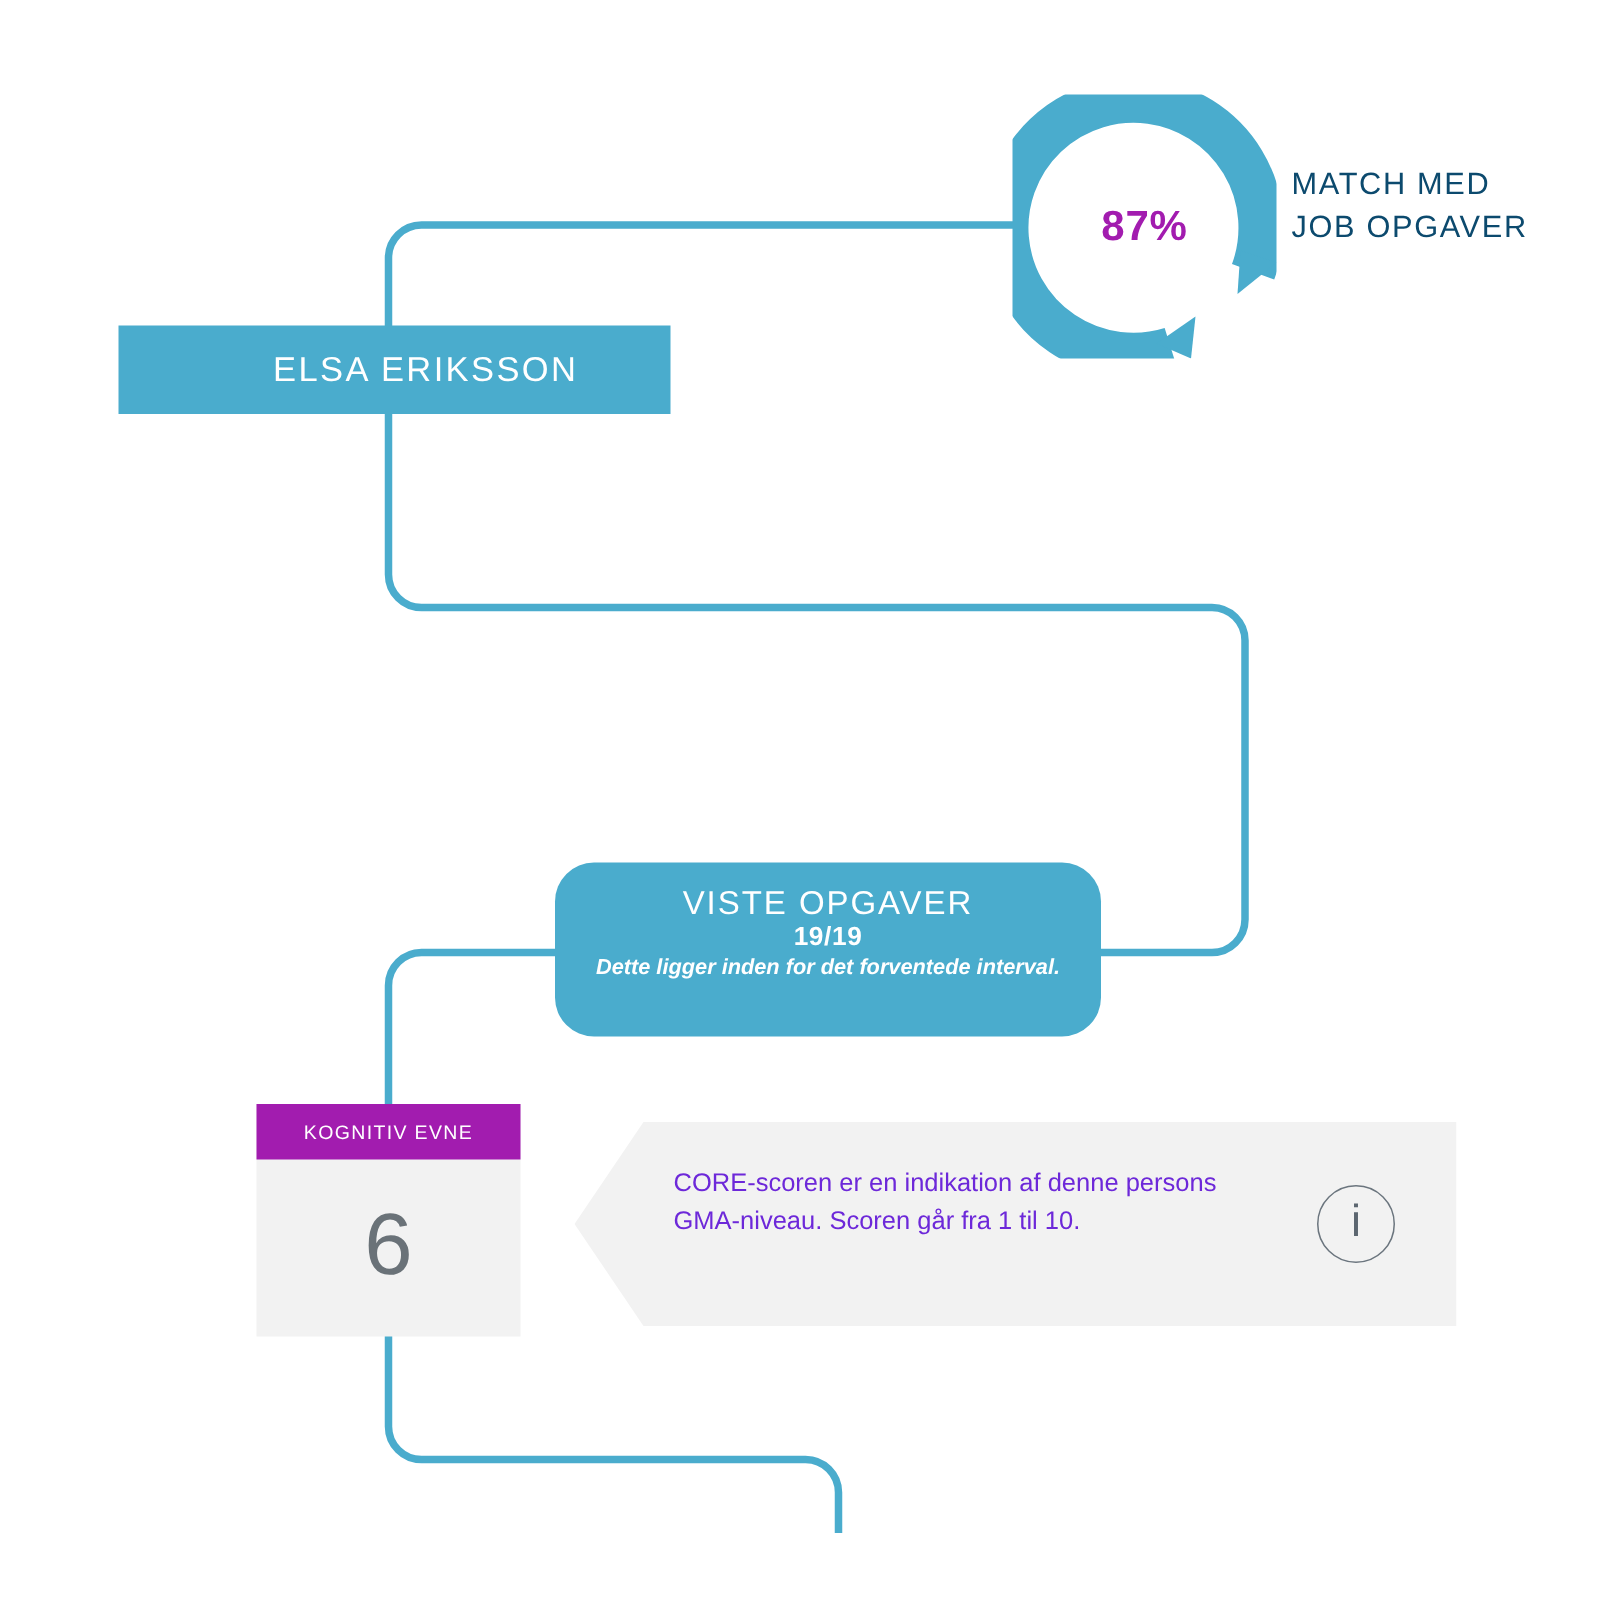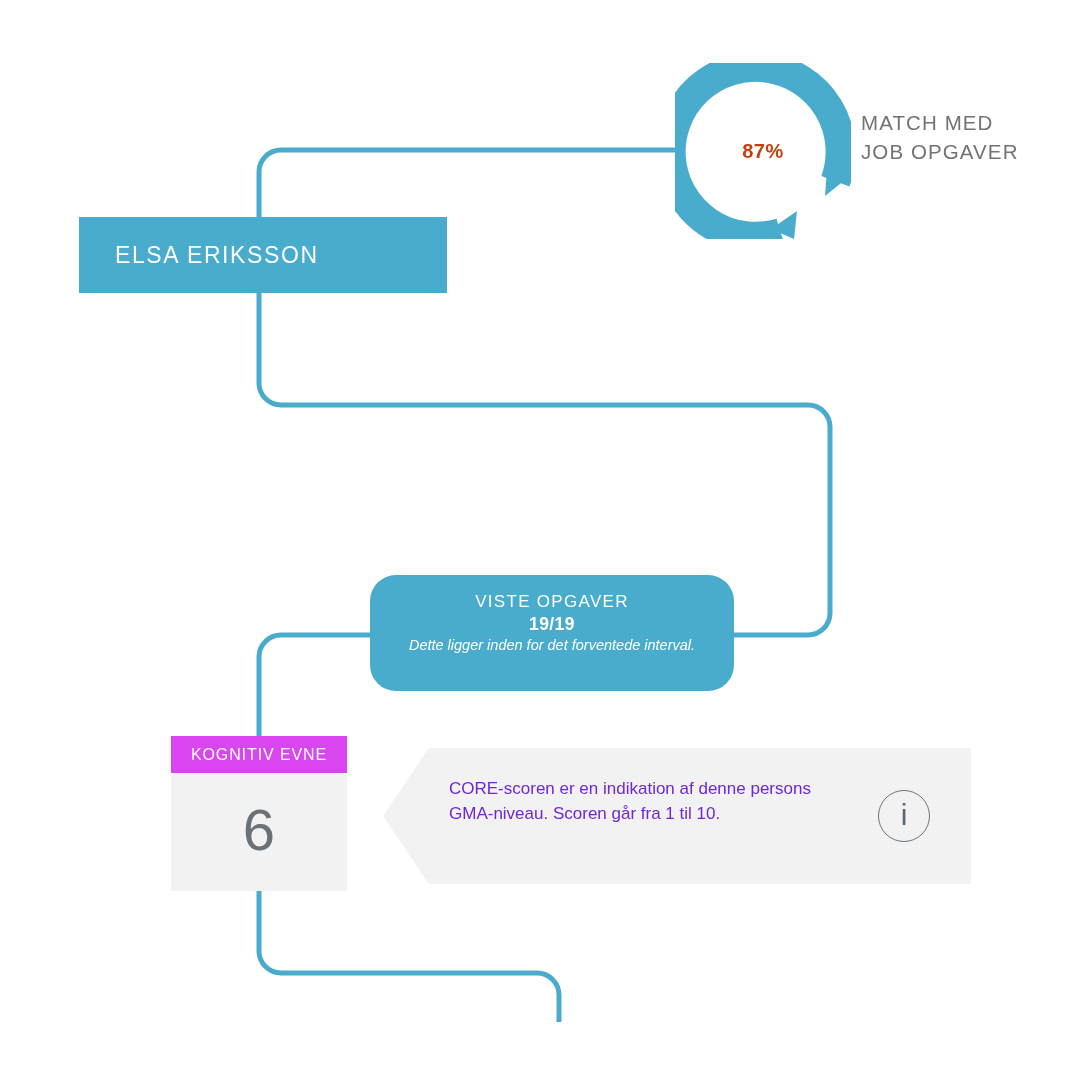--- a/index.html
+++ b/index.html
@@ -28,93 +28,93 @@
   #donut-wrap {
     position: absolute;
     left: 675px; top: 63px;
     width: 176px; height: 176px;
   }
   #donut-svg { display: block; width: 176px; height: 176px; }
   #donut-value {
     position: absolute;
     left: 0; top: 0; width: 176px; height: 176px;
     display: flex; align-items: center; justify-content: center;
-    font-size: 20px;
+    font-size: 28px;
     font-weight: bold;
-    color: #c2410c;
+    color: #a21caf;
     letter-spacing: 0.5px;
   }
   #donut-caption {
     position: absolute;
     left: 861px; top: 108px;
     width: 200px;
     font-size: 20.5px;
     line-height: 29px;
-    color: #737373;
+    color: #0c4a6e;
     letter-spacing: 1.1px;
     font-weight: 400;
   }
   #donut-caption div { white-space: nowrap; }
 
   
   #name-badge {
     position: absolute;
     left: 79px; top: 217px;
-    width: 368px; height: 76px;
+    width: 368px; height: 59px;
     background: #4aaccd;
     display: flex; align-items: center;
-    padding-left: 36px;
+    padding-left: 103px;
     color: #ffffff;
     font-size: 23px;
     letter-spacing: 1.6px;
     font-weight: 400;
   }
 
   
   #tasks-card {
     position: absolute;
     left: 370px; top: 575px;
     width: 364px; height: 116px;
     background: #4aaccd;
     border-radius: 26px;
     color: #ffffff;
     text-align: center;
     padding-top: 16px;
   }
   #tasks-title {
-    font-size: 17px;
+    font-size: 22px;
     letter-spacing: 1.3px;
     line-height: 22px;
   }
   #tasks-count {
     font-size: 17.5px;
     font-weight: bold;
     line-height: 23px;
     letter-spacing: 0.4px;
   }
   #tasks-note {
     font-size: 14.5px;
     font-style: italic;
-    font-weight: normal;
+    font-weight: bold;
     line-height: 18px;
     padding: 0 26px;
   }
 
   
   #score-card {
     position: absolute;
     left: 171px; top: 736px;
     width: 176px; height: 155px;
     background: #f2f2f2;
   }
   #score-header {
     height: 37px;
-    background: #d946ef;
+    background: #a21caf;
     color: #ffffff;
-    font-size: 16px;
+    font-size: 13px;
     letter-spacing: 0.9px;
     display: flex; align-items: center; justify-content: center;
   }
   #score-value {
     height: 118px;
     display: flex; align-items: center; justify-content: center;
     font-size: 58px;
     font-weight: 300;
     color: #6a7278;
     padding-bottom: 6px;

